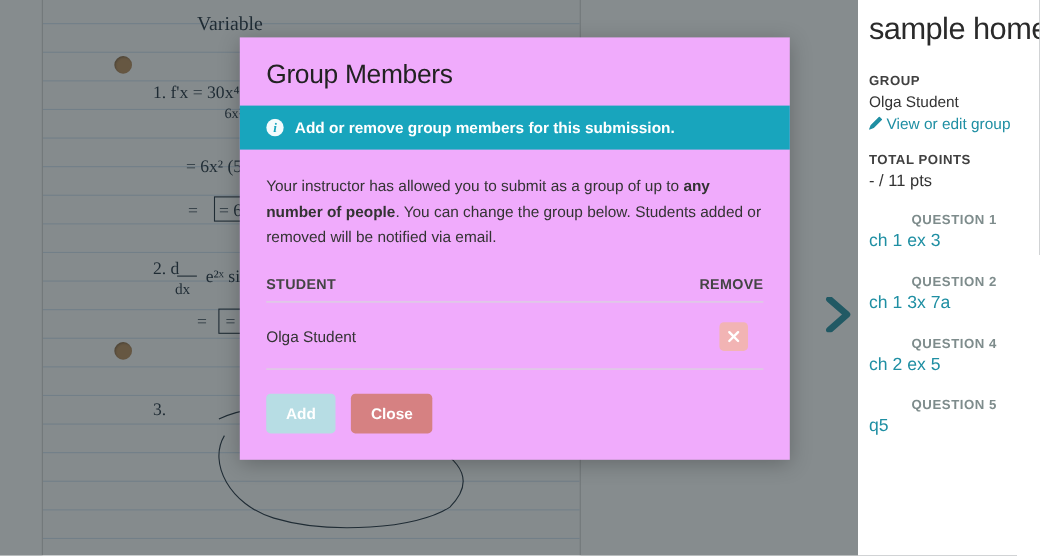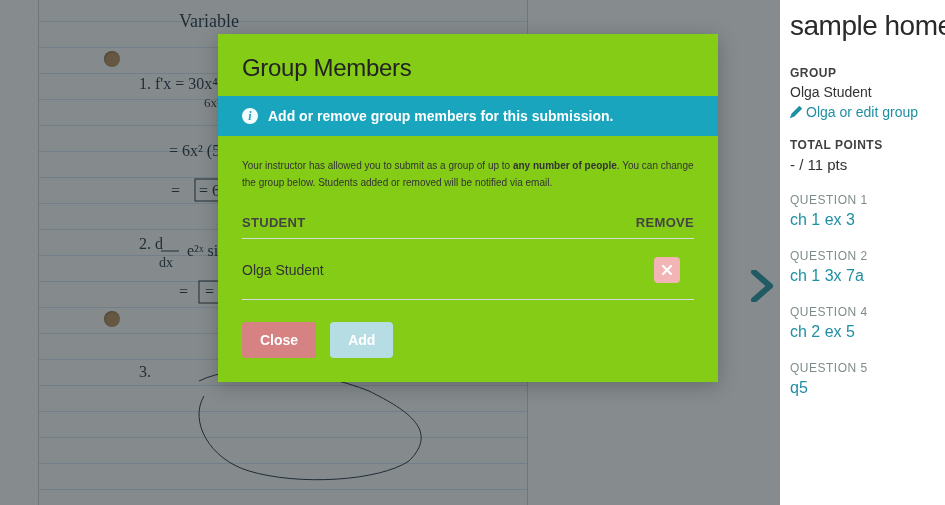--- a/index.html
+++ b/index.html
@@ -6,28 +6,28 @@
   html, body { width: 945px; height: 505px; overflow: hidden; font-family: -apple-system, BlinkMacSystemFont, "Segoe UI", Helvetica, Arial, sans-serif; }
   .app { position: relative; width: 945px; height: 505px; background: #fff; }
   .canvas-pane { position: absolute; left: 0; top: 0; width: 780px; height: 505px; }
   .sidebar { position: absolute; right: 0; top: 0; width: 165px; height: 505px; padding: 10px 0 0 10px; color: #333; overflow: hidden; }
   .sidebar h1 { font-size: 28px; font-weight: 400; color: #2a2a2a; margin-bottom: 24px; white-space: nowrap; letter-spacing: -0.5px; }
   .sidebar .label { font-size: 12px; font-weight: 600; letter-spacing: 0.5px; color: #404040; text-transform: uppercase; margin-top: 6px; }
   .sidebar .group-name { font-size: 14px; color: #333; margin-top: 4px; }
   .sidebar .link-row { color: #1f8fa3; font-size: 14px; margin-top: 4px; display: flex; align-items: center; gap: 4px; cursor: pointer; white-space: nowrap; }
   .sidebar .points { font-size: 15px; color: #333; margin-top: 4px; font-weight: 500; }
   .q-block { margin-top: 20px; }
-  .q-block .qlabel { font-size: 12px; font-weight: 400; letter-spacing: 0.5px; color: #7e8c8c; }
+  .q-block .qlabel { font-size: 12px; font-weight: 700; letter-spacing: 0.5px; color: #7e8c8c; text-align: center; }
   .q-block .qname { font-size: 16px; color: #1f8fa3; margin-top: 4px; cursor: pointer; }
   .overlay { position: absolute; left: 0; top: 0; width: 780px; height: 505px; background: rgba(35,45,50,0.55); }
-  .modal { position: absolute; left: 218px; top: 34px; width: 500px; background: #84cc16; box-shadow: 0 4px 18px rgba(0,0,0,0.25); }
+  .modal { position: absolute; left: 218px; top: 34px; width: 500px; background: #f0abfc; box-shadow: 0 4px 18px rgba(0,0,0,0.25); }
   .modal-title { font-size: 24px; color: #222; padding: 20px 24px 14px 24px; font-weight: 400; letter-spacing: -0.3px; }
   .info-bar { background: #18a5bd; color: #fff; padding: 12px 24px; font-size: 14px; font-weight: 600; display: flex; align-items: center; gap: 10px; }
   .modal-body { padding: 22px 24px 24px 24px; }
-  .modal-body .desc { font-size: 10px; color: #333; line-height: 1.65; }
+  .modal-body .desc { font-size: 14px; color: #333; line-height: 1.65; }
   .modal-body .desc b { font-weight: 700; }
   .table-head { display: flex; justify-content: space-between; font-size: 13px; font-weight: 700; color: #444; letter-spacing: 0.3px; margin-top: 24px; padding-bottom: 8px; }
   .rule { border: none; border-top: 1px solid #d6d9da; margin: 0; }
   .row { display: flex; justify-content: space-between; align-items: center; padding: 18px 0 16px 0; }
   .row .student-name { font-size: 14px; color: #333; }
   .remove-btn { width: 26px; height: 26px; background: #f2b4b4; border-radius: 4px; display: flex; align-items: center; justify-content: center; cursor: pointer; margin-right: 14px; }
   .combo-wrap { position: relative; margin-top: 4px; }
   .combo { width: 100%; height: 36px; border: 1px solid #1f8fa3; border-radius: 4px; padding: 0 30px 0 12px; font-size: 14px; color: #333; outline: none; }
   .combo::placeholder { color: #9aa5a5; }
   .combo-caret { position: absolute; right: 10px; top: 50%; transform: translateY(-50%); pointer-events: none; color: #9aa5a5; }
@@ -99,21 +99,21 @@
 </div>
 
 <div class="sidebar">
   <h1>sample home</h1>
   <div class="label">GROUP</div>
   <div class="group-name">Olga Student</div>
   <div class="link-row">
     <svg width="12" height="12" viewBox="0 0 16 16">
           <path fill="#1f8fa3" d="M12.146.146a.5.5 0 01.708 0l3 3a.5.5 0 010 .708l-10 10a.5.5 0 01-.168.11l-5 2a.5.5 0 01-.65-.65l2-5a.5.5 0 01.11-.168l10-10z"></path>
         </svg>
-    <span>Olga or edit group</span>
+    <span>View or edit group</span>
   </div>
   <div class="label" style="margin-top:18px">TOTAL POINTS</div>
   <div class="points">- / 11 pts</div>
   <div id="questions">
         <div class="q-block">
           <div class="qlabel">QUESTION 1</div>
           <div class="qname">ch 1 ex 3</div>
         </div>
         <div class="q-block">
           <div class="qlabel">QUESTION 2</div>
@@ -155,19 +155,19 @@
             <div class="student-name">Olga Student</div>
             <div class="remove-btn">
               <svg width="12" height="12" viewBox="0 0 12 12">
                 <path d="M2 2 L10 10 M10 2 L2 10" stroke="#fff" stroke-width="2.2" stroke-linecap="round"></path>
               </svg>
             </div>
           </div>
         </div>
     <hr class="rule">
     <div class="btn-row">
+      <button class="btn btn-add" disabled="">Add</button>
       <button class="btn btn-close">Close</button>
-      <button class="btn btn-add" disabled="">Add</button>
     </div>
   </div>
 </div>
 
 </div>
 
 </body></html>

